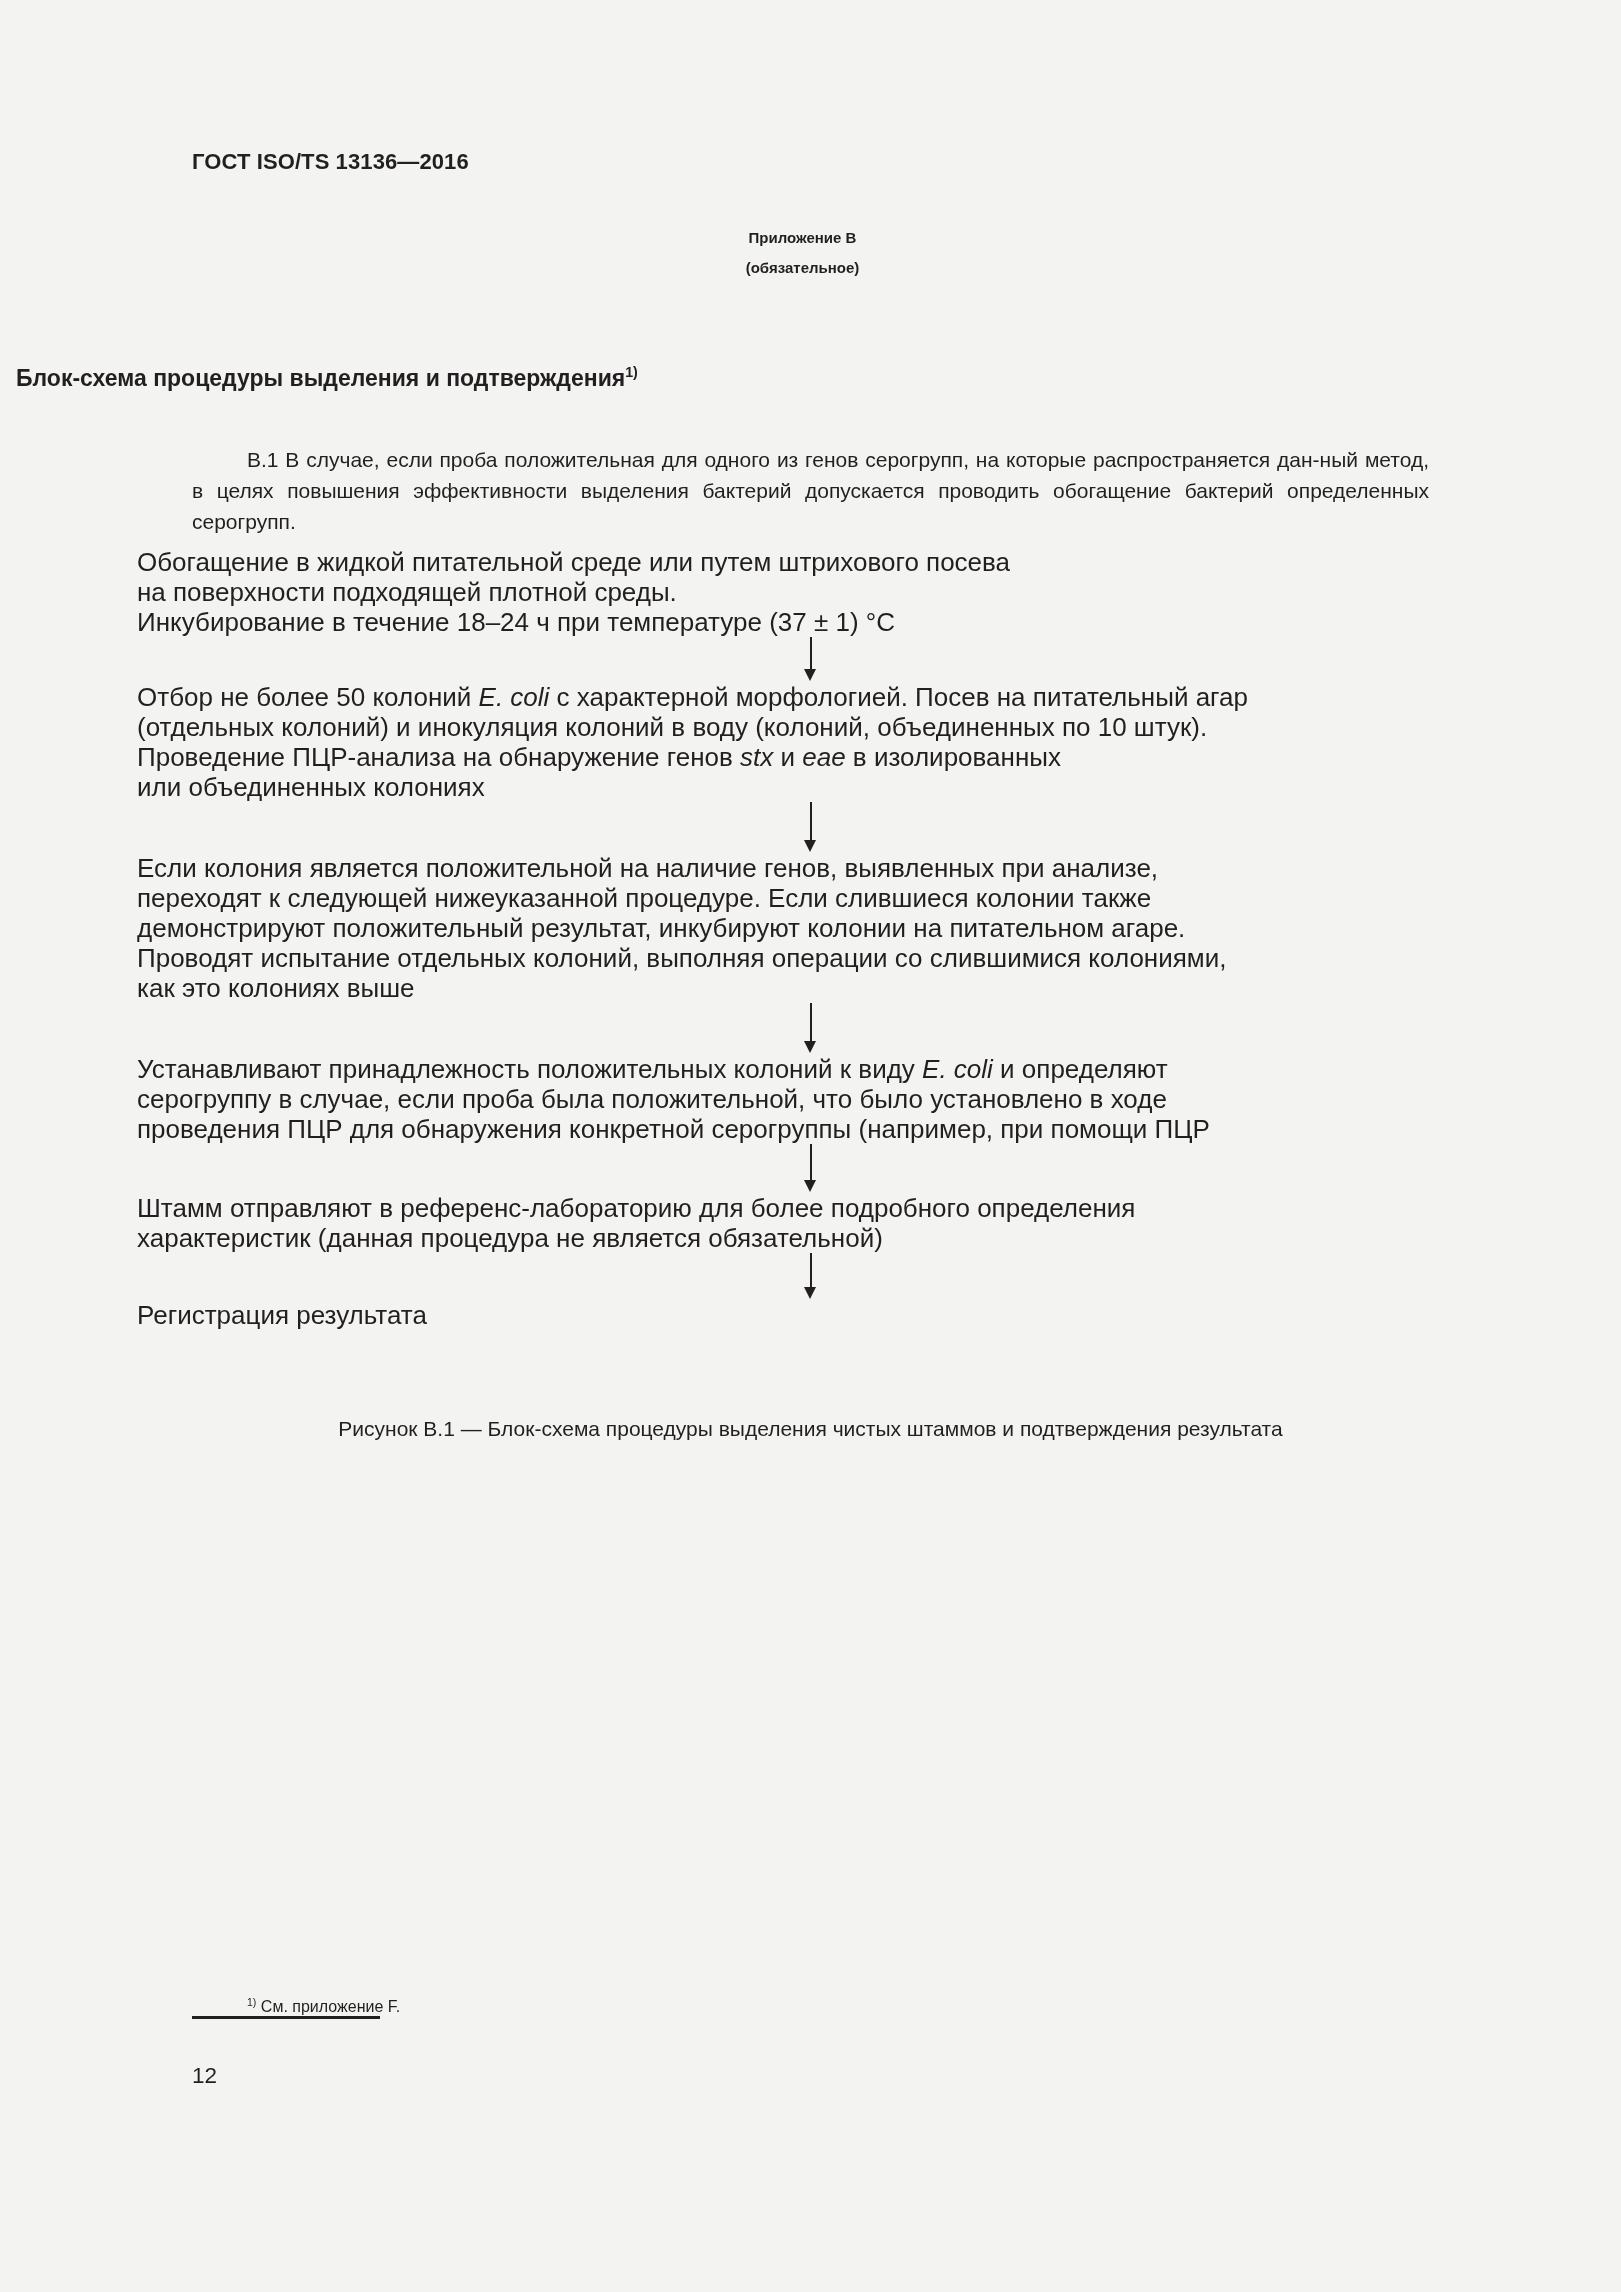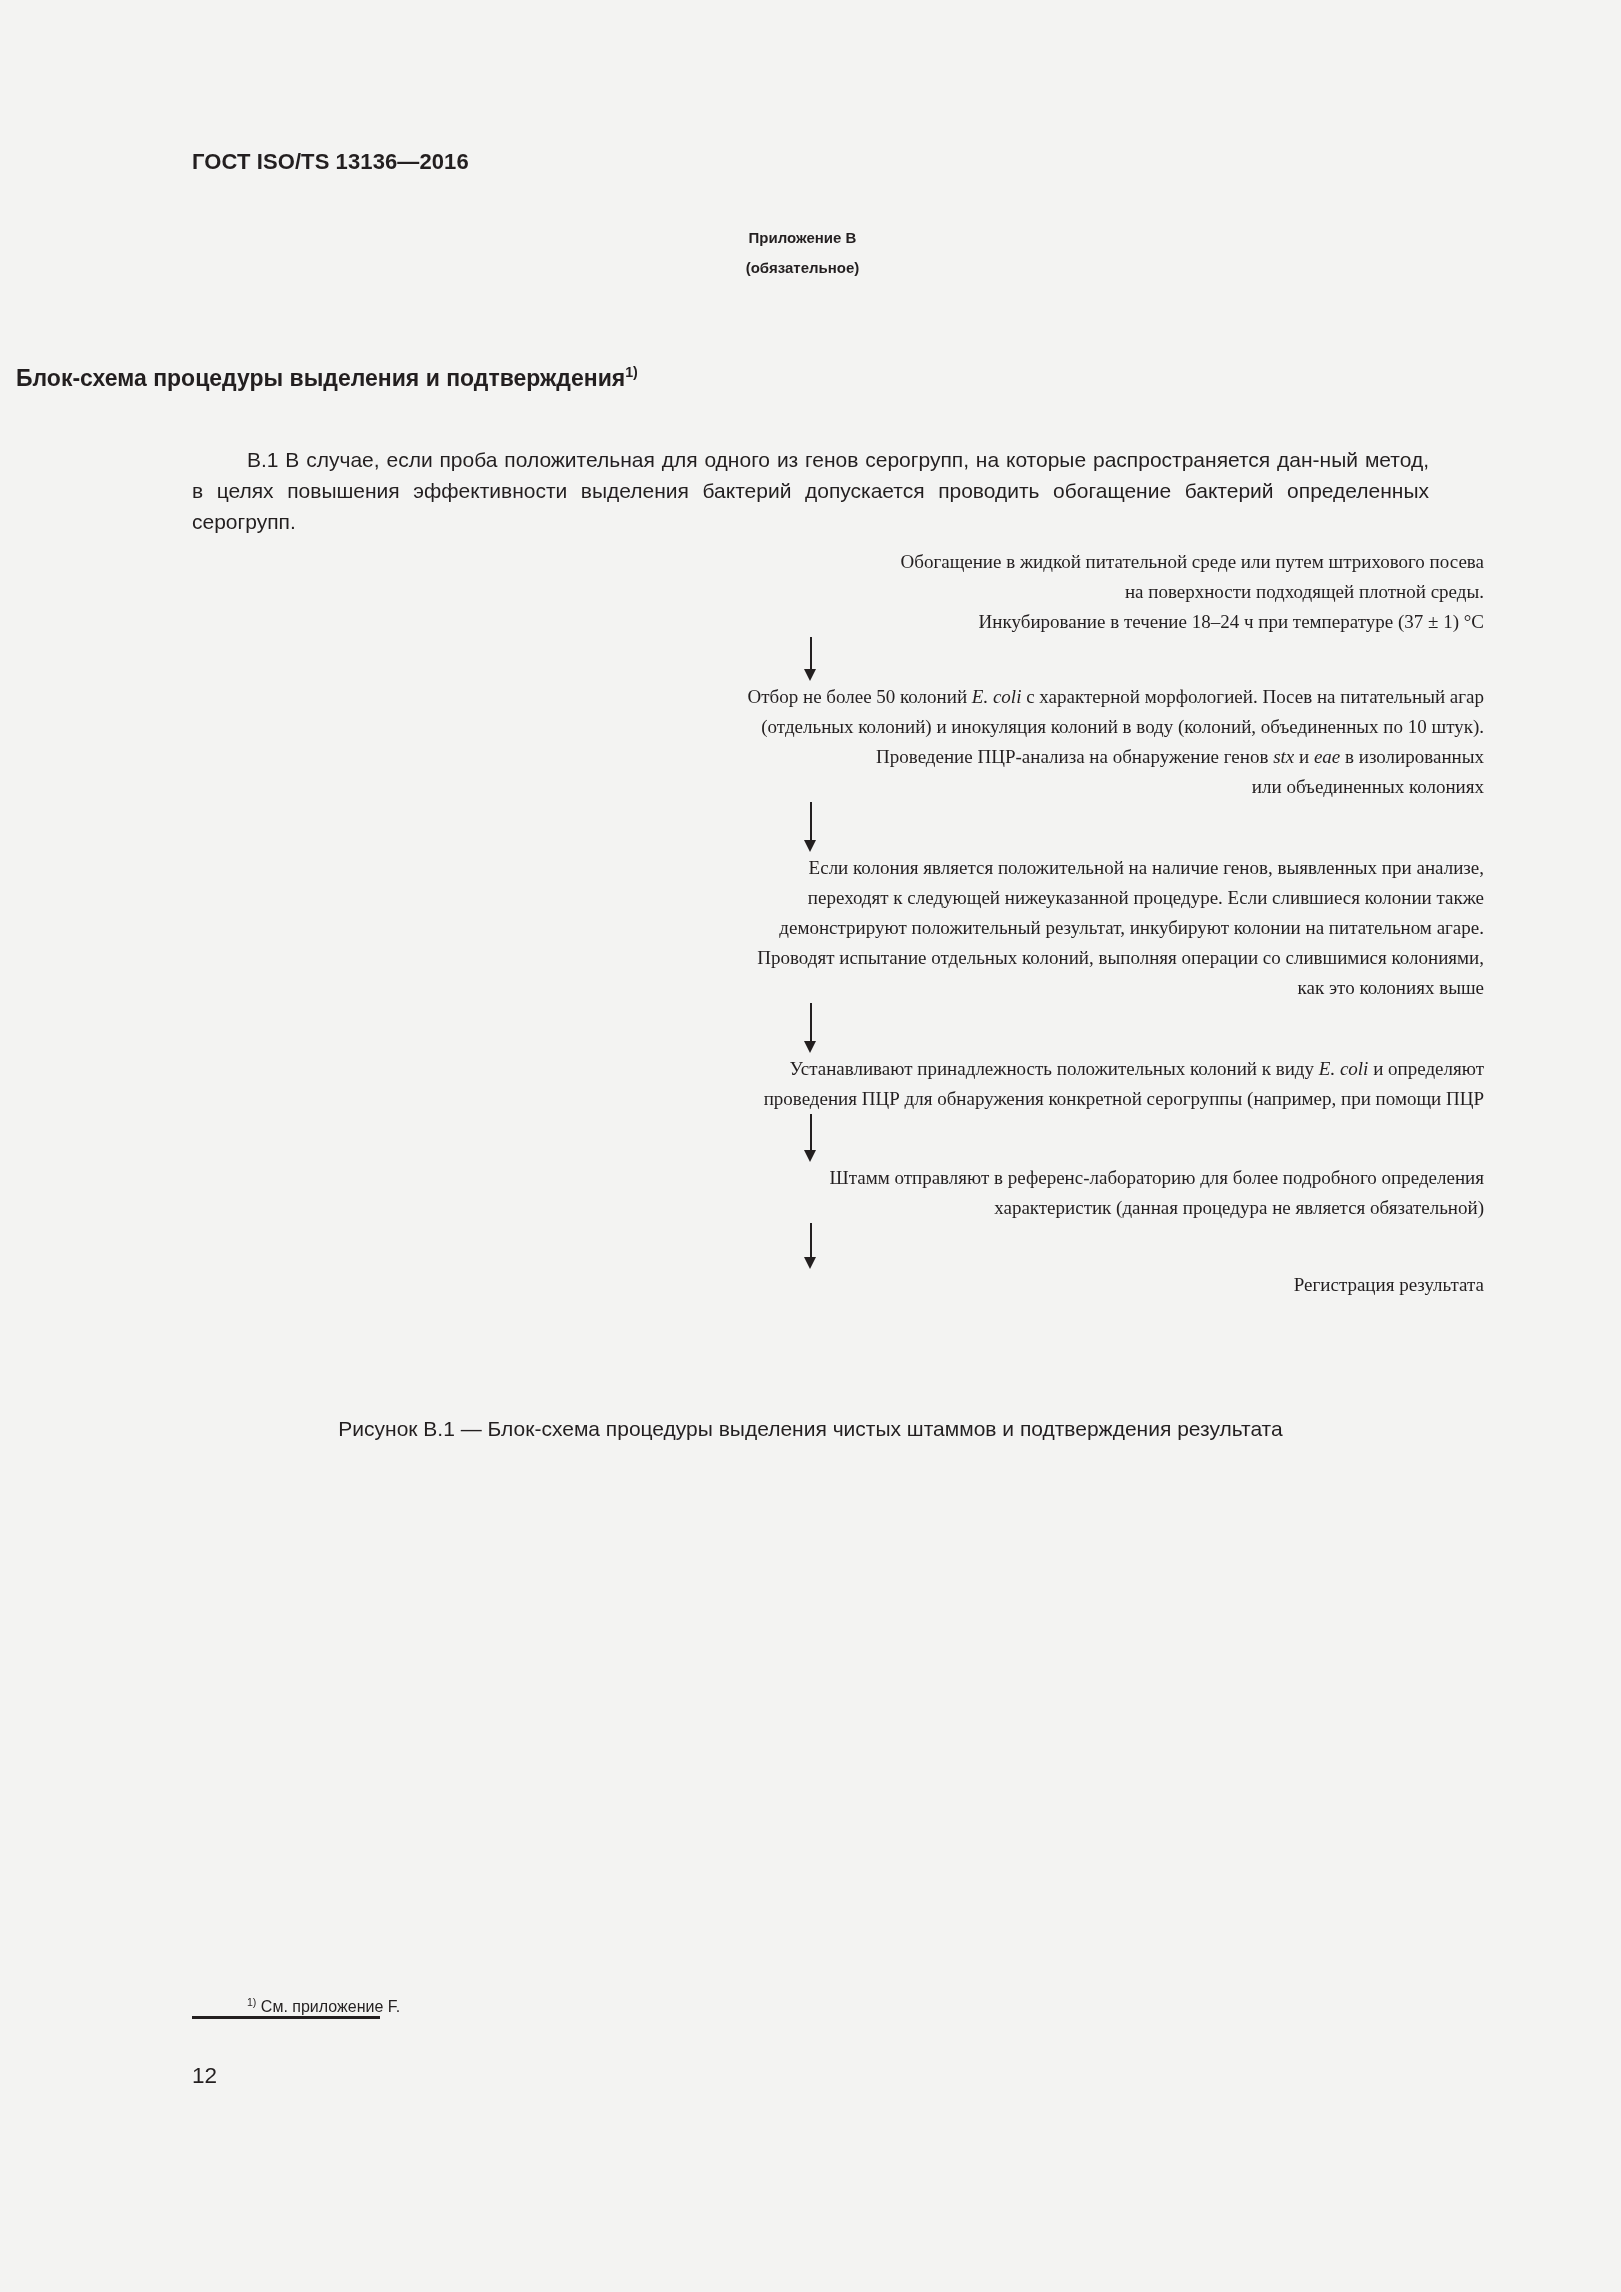--- a/index.html
+++ b/index.html
@@ -78,25 +78,24 @@
   }
 
   
   .flow {
     position: absolute;
     left: 0;
     right: 0;
     top: 547px;
   }
   .flow-box {
-    text-align: right;
-    font-size: 19px;
+    text-align: left;
+    font-size: 26px;
     line-height: 30px;
     padding: 0 137px;
-    font-family: Liberation Serif, serif;
   }
   .flow-box .ln { display: block; white-space: nowrap; }
   .flow-box i { font-style: italic; }
 
   
   .arrow {
     position: relative;
     margin: 0 auto;
     width: 17.6px;
   }
@@ -209,20 +208,21 @@
       <span class="ln">как это колониях выше</span>
     </div>
 
     <div class="arrow" style="height:51px">
       <span class="stem" style="height:38px"></span>
       <span class="head" style="top:38px"></span>
     </div>
 
     <div class="flow-box">
       <span class="ln">Устанавливают принадлежность положительных колоний к виду <i>E. coli</i> и определяют</span>
+      <span class="ln">серогруппу в случае, если проба была положительной, что было установлено в ходе</span>
       <span class="ln">проведения ПЦР для обнаружения конкретной серогруппы (например, при помощи ПЦР</span>
     </div>
 
     <div class="arrow" style="height:49px">
       <span class="stem" style="height:36px"></span>
       <span class="head" style="top:36px"></span>
     </div>
 
     <div class="flow-box">
       <span class="ln">Штамм отправляют в референс-лабораторию для более подробного определения</span>

